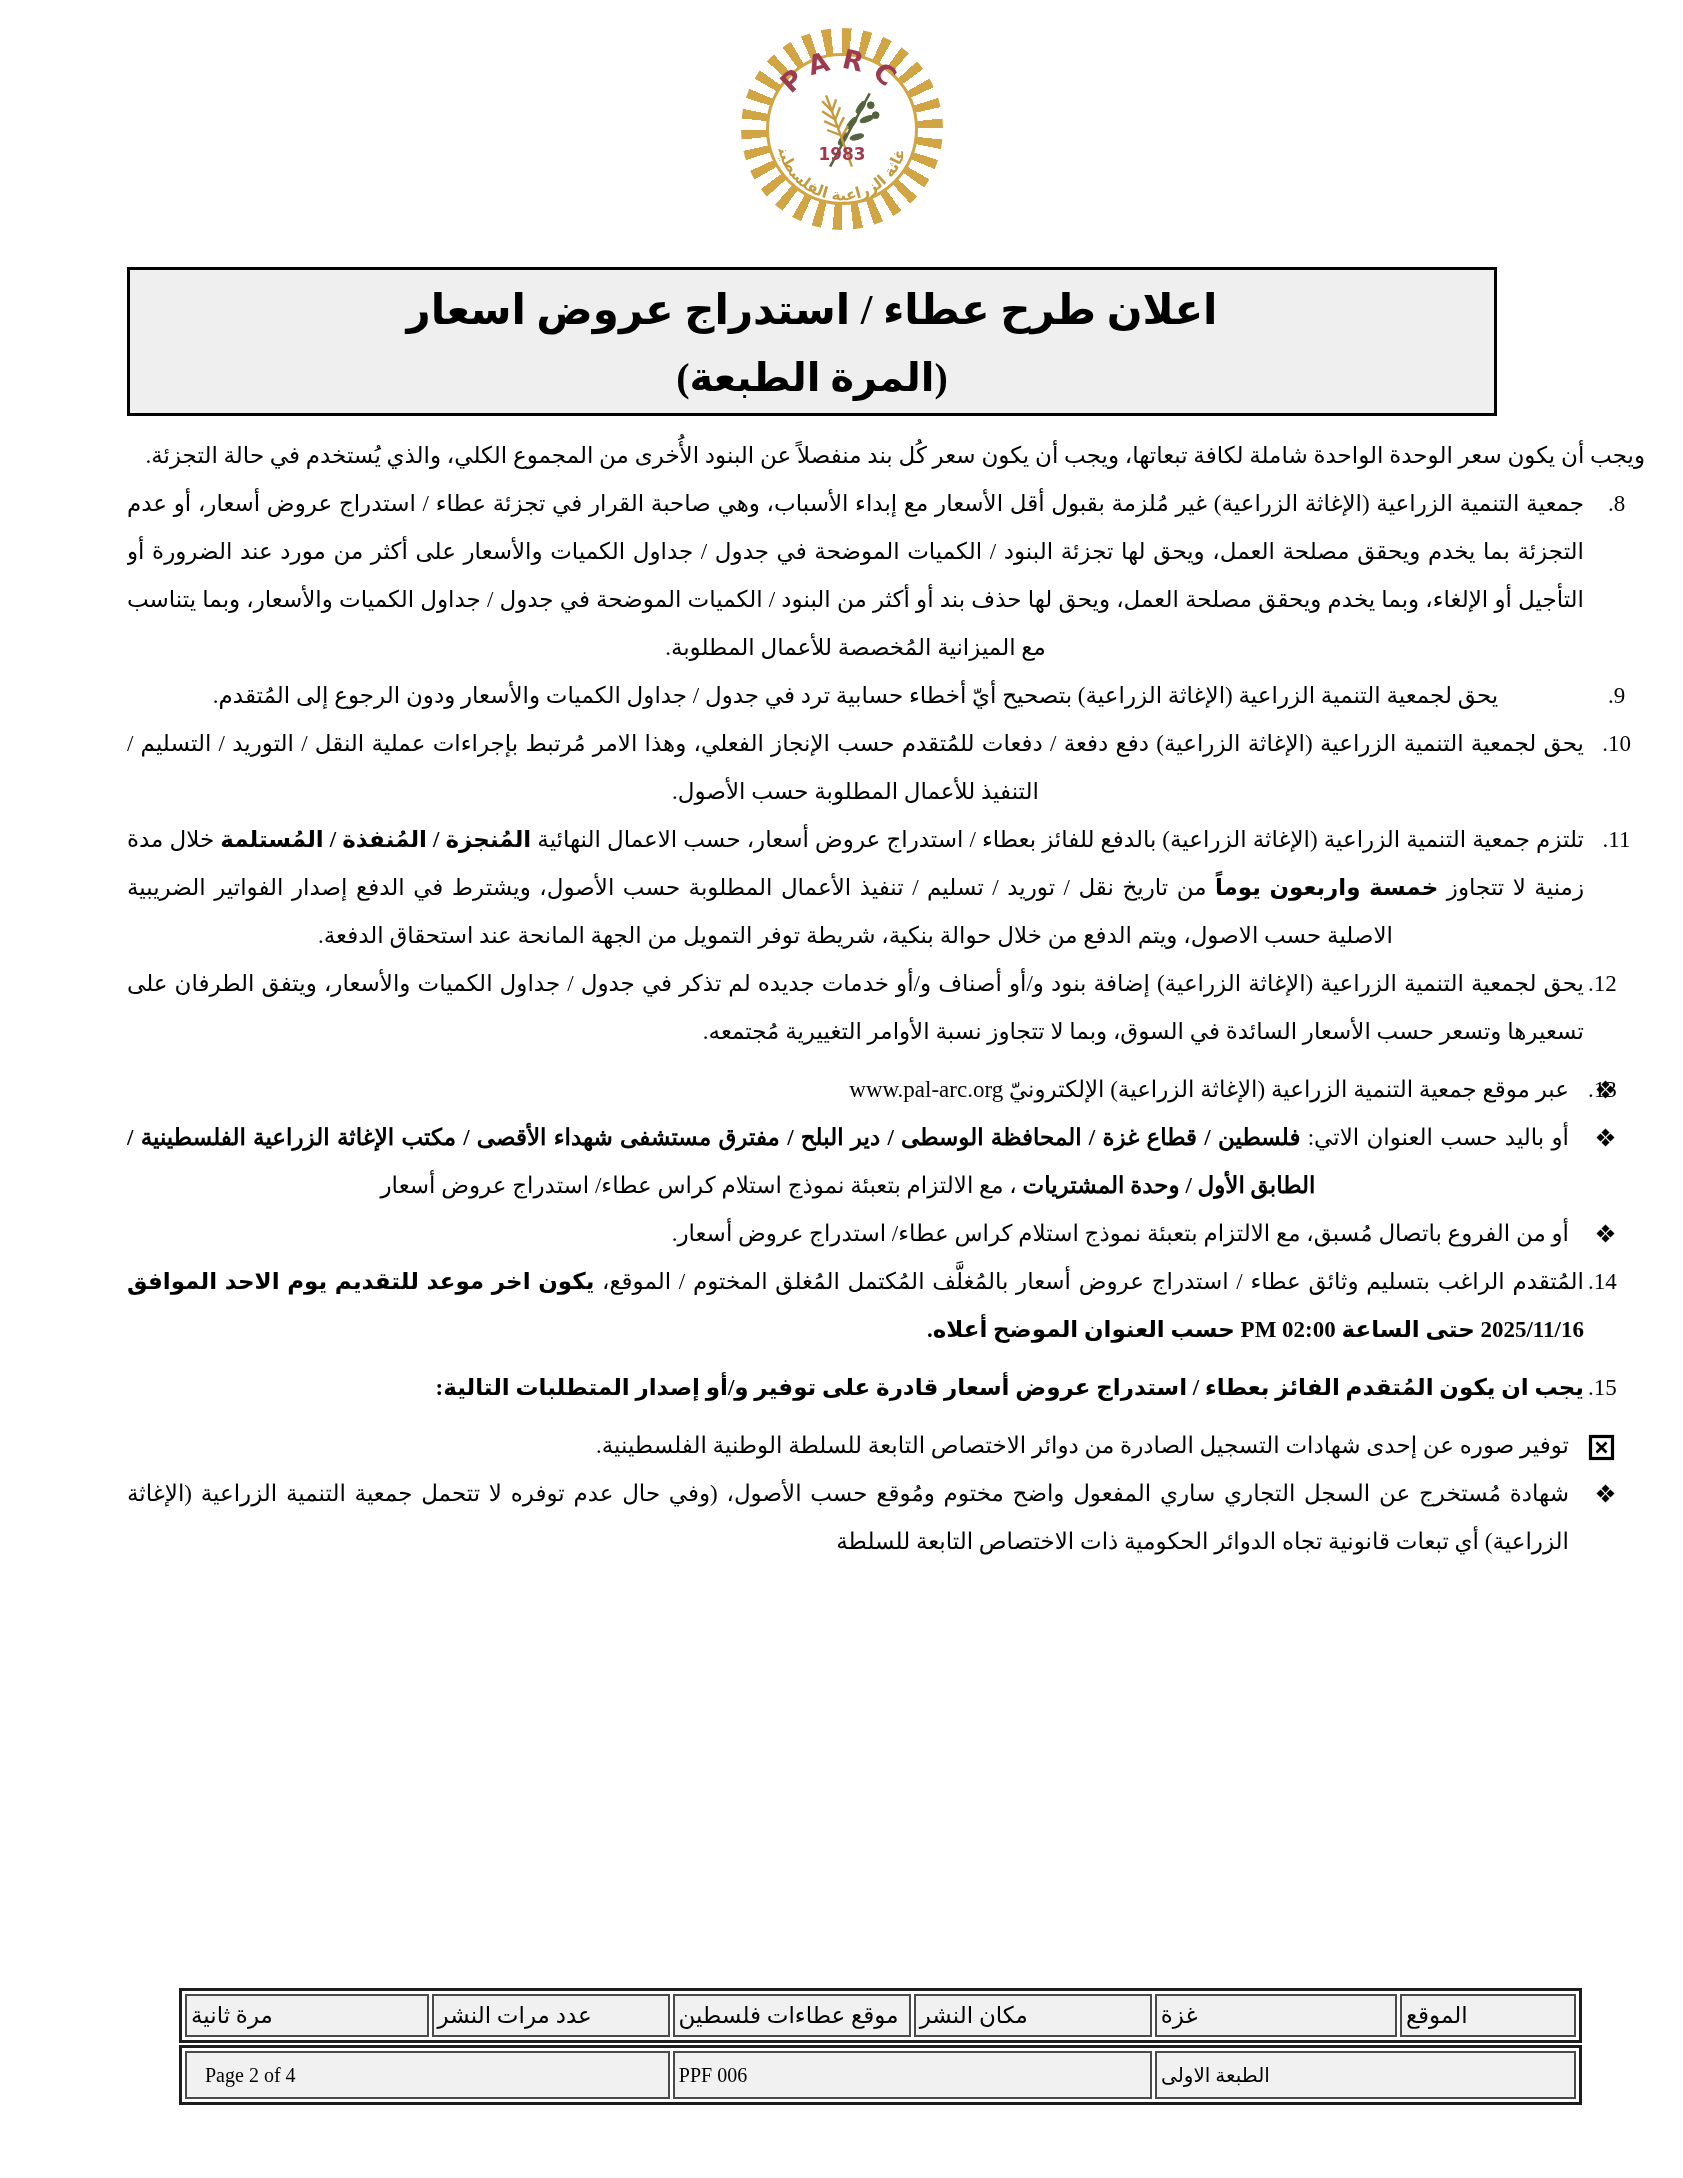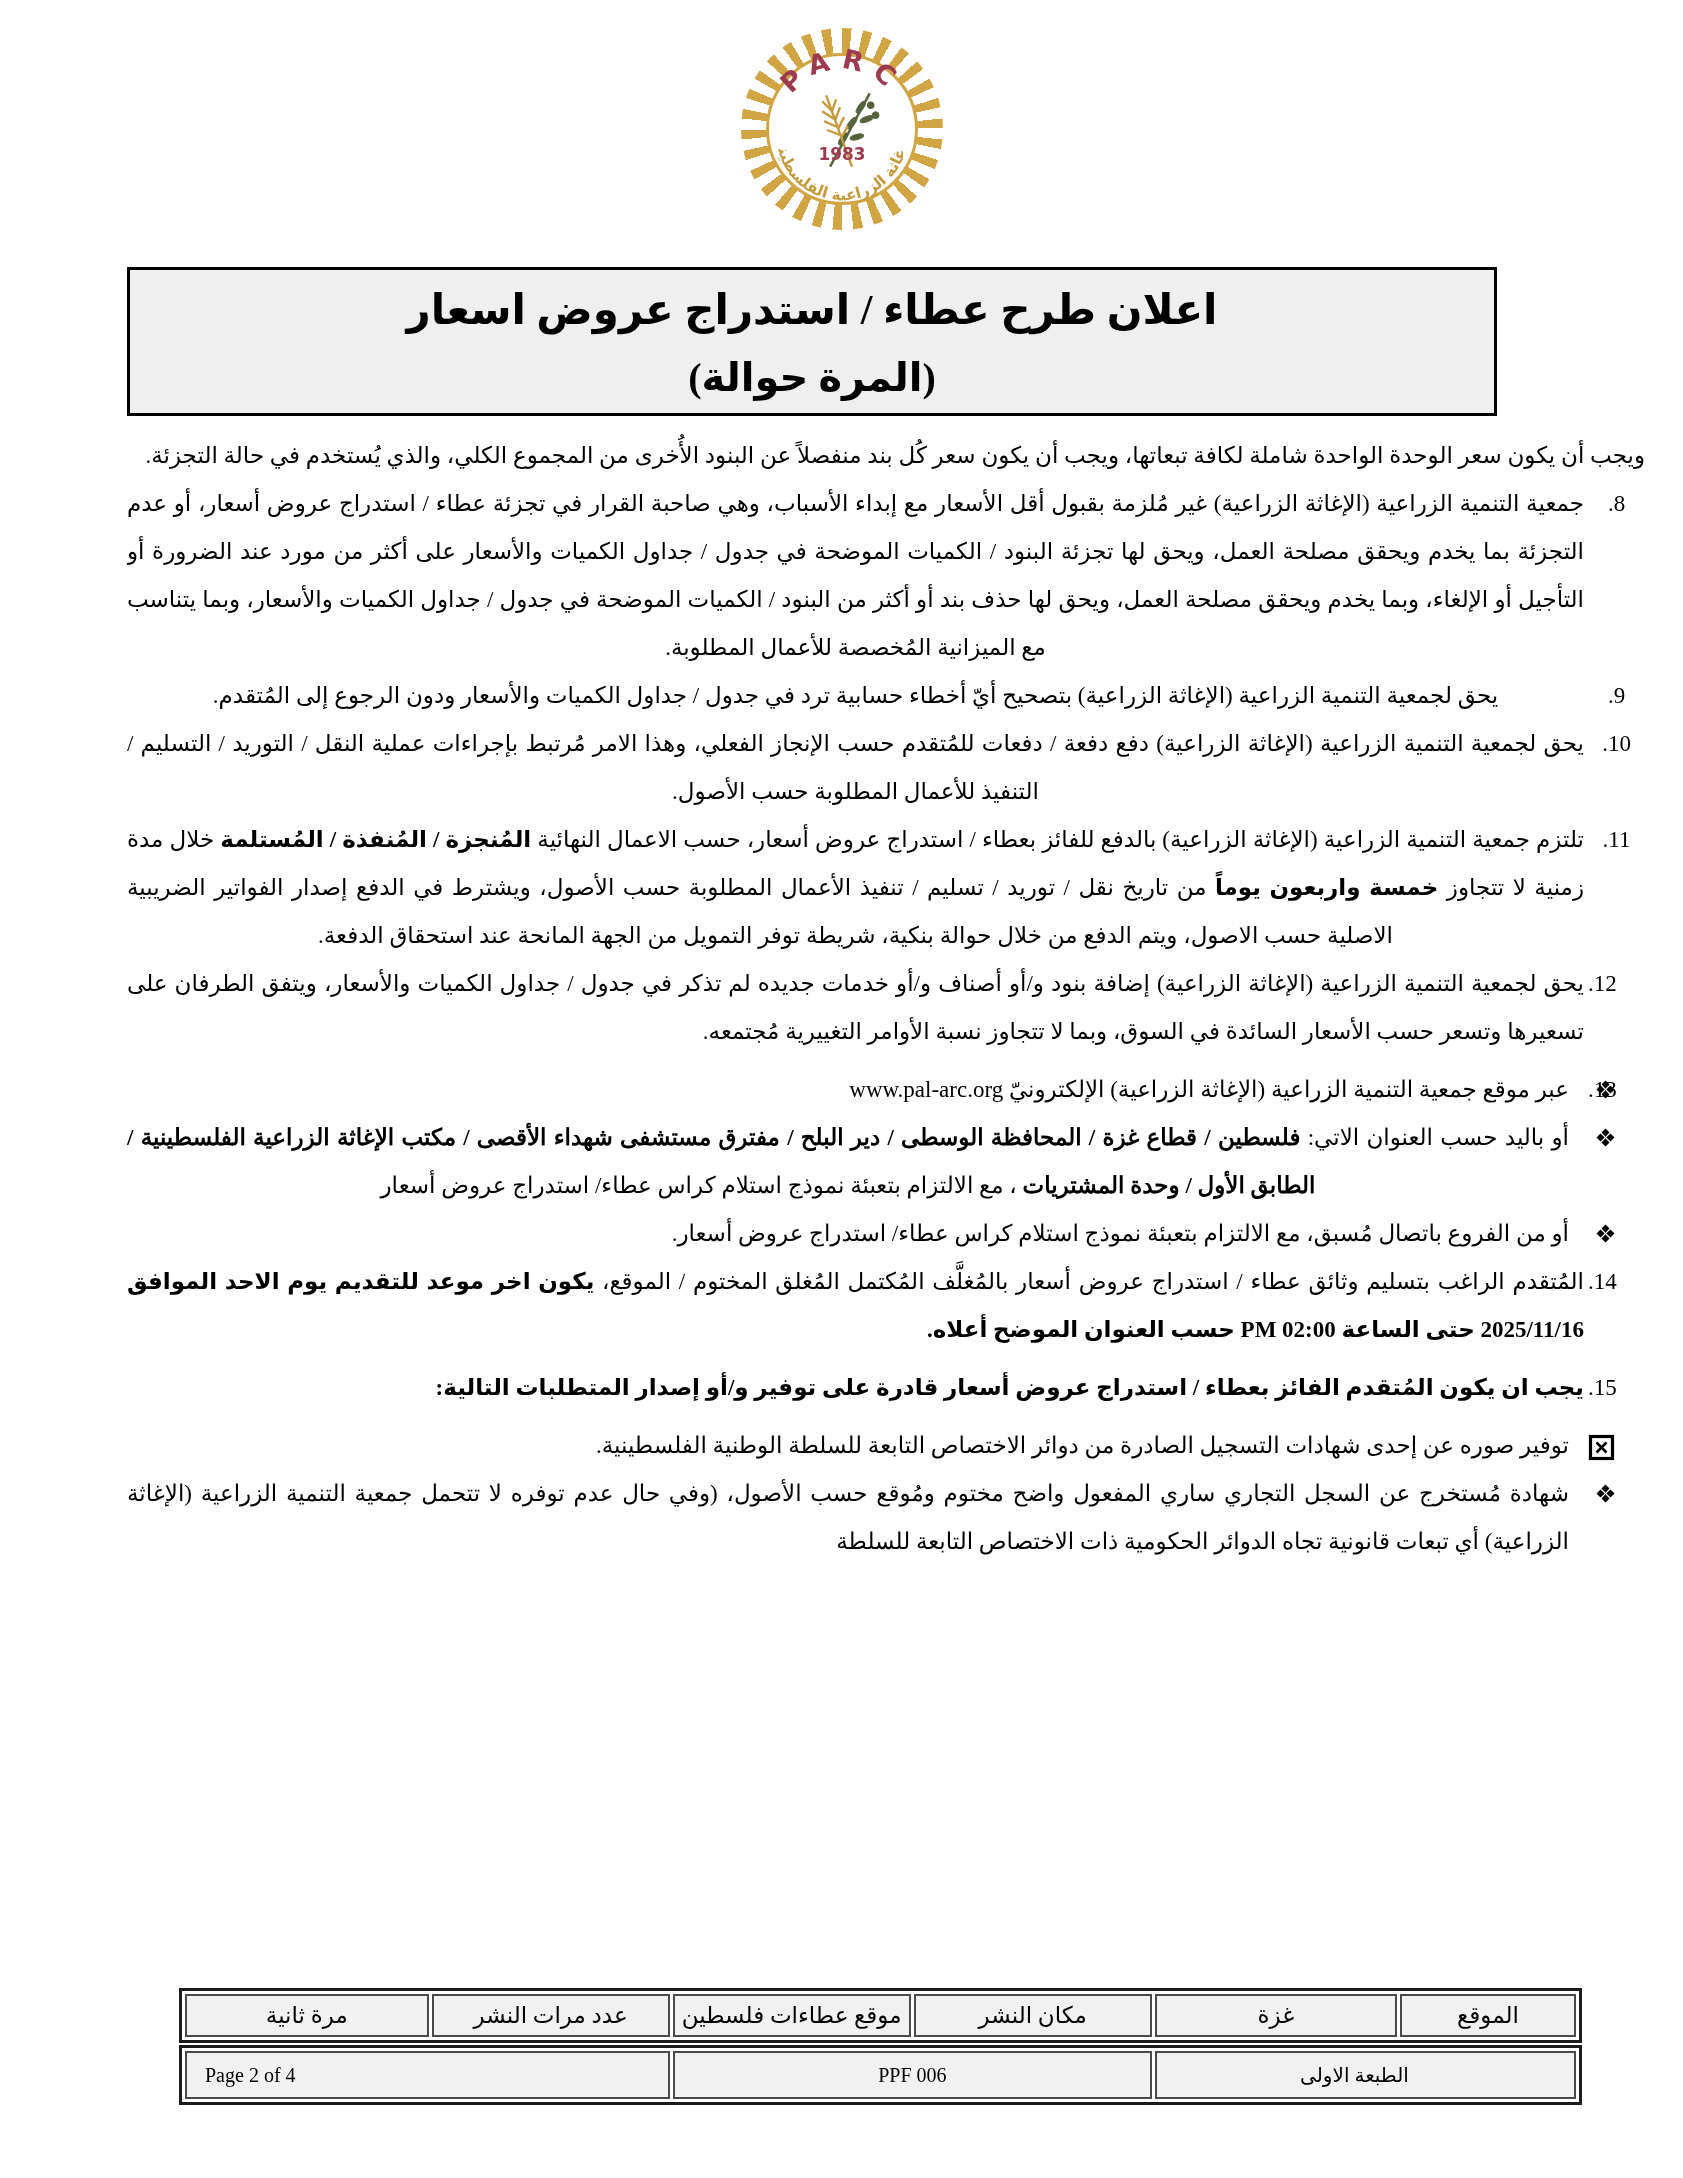--- a/index.html
+++ b/index.html
@@ -55,21 +55,21 @@
   .diamond-ic{width:19px;height:19px;}
   .chk-ic{width:27px;height:27px;margin-top:-2px;}
 
   
   .ftable{
     position:absolute;left:179px;width:1403px;border-collapse:separate;
     border-spacing:3px;background:#fff;border:3px solid #1c1c1c;
     table-layout:fixed;direction:rtl;
   }
   .ftable td{
-    border:2px solid #4a4a4a;background:#f1f1f1;text-align:center;
+    border:2px solid #4a4a4a;background:#f1f1f1;text-align:left;
     font-size:23px;padding:6px 4px;overflow:hidden;white-space:nowrap;
   }
   .ftable.row1{top:1988px;}
   .ftable.row2{top:2045px;}
   .ftable.row2 td{font-size:20px;padding:10px 4px;}
   .cell-right{text-align:right;padding-right:26px !important;}
   .cell-left{text-align:left !important;padding-left:18px !important;direction:ltr;}
 </style>
 </head>
 <body>
@@ -113,21 +113,21 @@
       </text>
       <text x="102" y="133" text-anchor="middle" font-family="DejaVu Sans, sans-serif" font-size="17" font-weight="bold" fill="#9e3a4f">1983</text>
       <text font-family="DejaVu Sans, sans-serif" font-size="15.5" font-weight="bold" fill="#c59a3e">
         <textPath href="#arcBot" startOffset="50%" text-anchor="middle">الإغاثة الزراعية الفلسطينية</textPath>
       </text>
     </svg>
   </div>
 
   <div class="title-box">
     <div class="t1">اعلان طرح عطاء / استدراج عروض اسعار</div>
-    <div class="t2">(المرة حوالة)</div>
+    <div class="t2">(المرة الطبعة)</div>
   </div>
 
   <div class="content">
 
     <p class="para">ويجب أن يكون سعر الوحدة الواحدة شاملة لكافة تبعاتها، ويجب أن يكون سعر كُل بند منفصلاً عن البنود الأُخرى من المجموع الكلي، والذي يُستخدم في حالة التجزئة.</p>
 
     <div>
 
       <p class="oitem last-center">
         <span class="num">8.</span>

